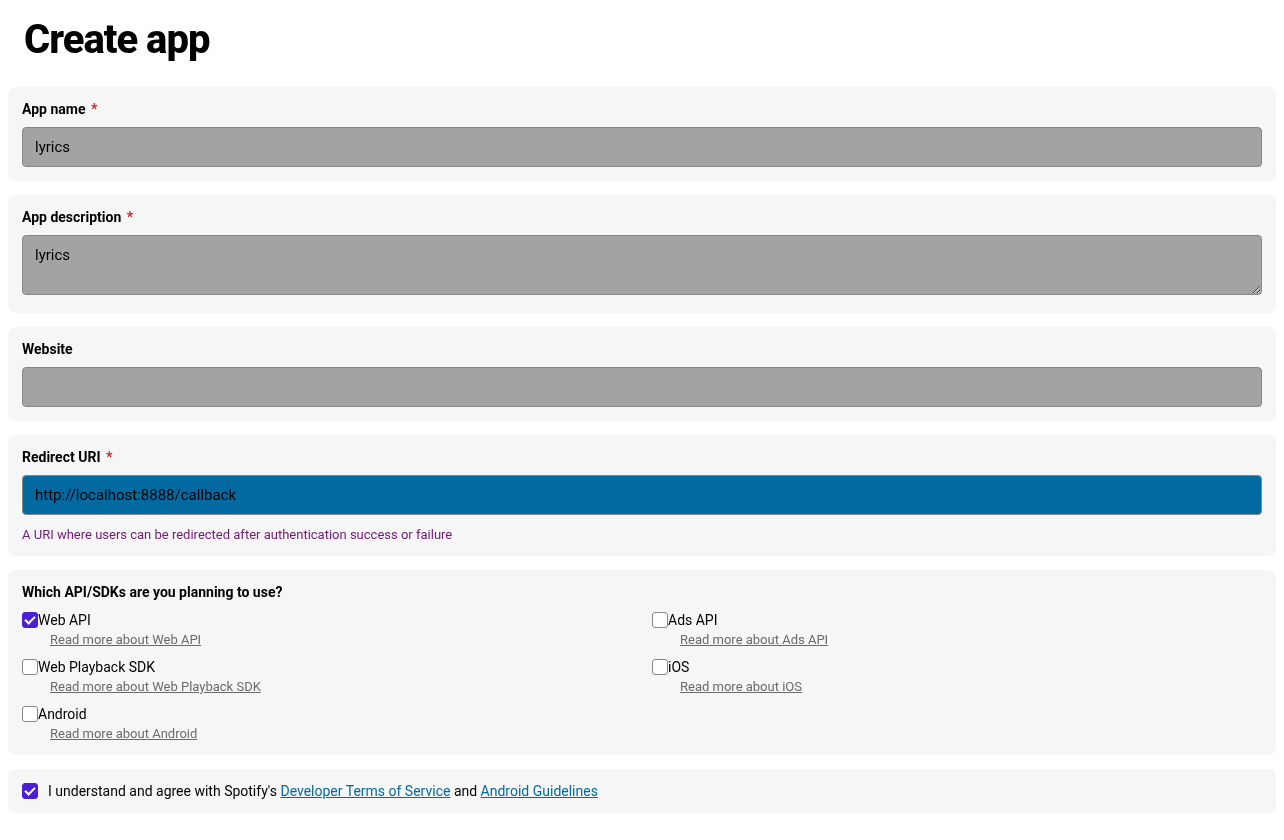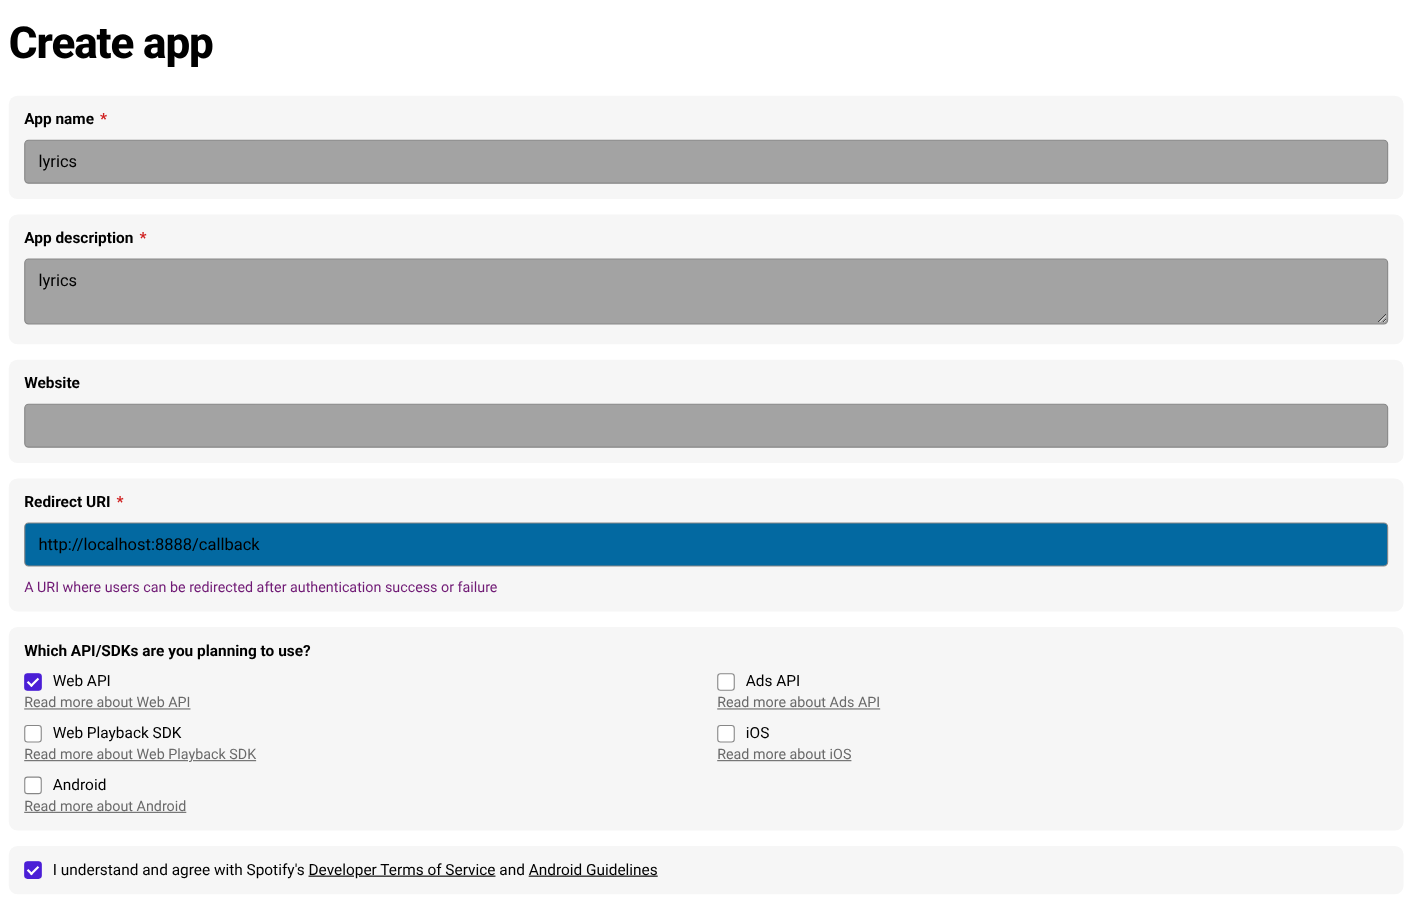--- a/index.html
+++ b/index.html
@@ -8,20 +8,21 @@
       background: #fff;
       color: #000;
       padding: 8px;
     }
     .page-title {
       font-size: 40px;
       font-weight: 800;
       letter-spacing: -1px;
       margin-bottom: 24px;
       margin-top: 8px;
+      margin-left: 16px;
     }
     .section {
       background: #f6f6f6;
       border-radius: 8px;
       padding: 14px;
       margin-bottom: 14px;
     }
     .field-label {
       font-size: 14px;
       font-weight: 700;
@@ -61,32 +62,32 @@
       margin-top: 12px;
     }
     .api-item {
       display: flex;
       flex-direction: column;
       gap: 4px;
     }
     .checkbox-row {
       display: flex;
       align-items: center;
-      gap: 10px;
     }
     .checkbox-label {
       font-size: 14px;
       color: #000;
     }
     .readmore-link {
       font-size: 13px;
       color: #6a6a6a;
       text-decoration: underline;
       width: fit-content;
       cursor: pointer;
+      margin-left: 28px;
     }
     .custom-checkbox {
       appearance: none;
       width: 16px;
       height: 16px;
       border: 1.5px solid #878787;
       border-radius: 3px;
       background: #fff;
       cursor: pointer;
       position: relative;
@@ -109,21 +110,21 @@
     }
     .agree-row {
       display: flex;
       align-items: center;
       gap: 10px;
     }
     .agree-text {
       font-size: 14px;
     }
     .agree-text a {
-      color: #000000;
+      color: #0369a1;
       text-decoration: underline;
       cursor: pointer;
       text-align: right;
     }
   </style>
 </head>
 <body>
 
 <h1 class="page-title">Create app</h1>
 

